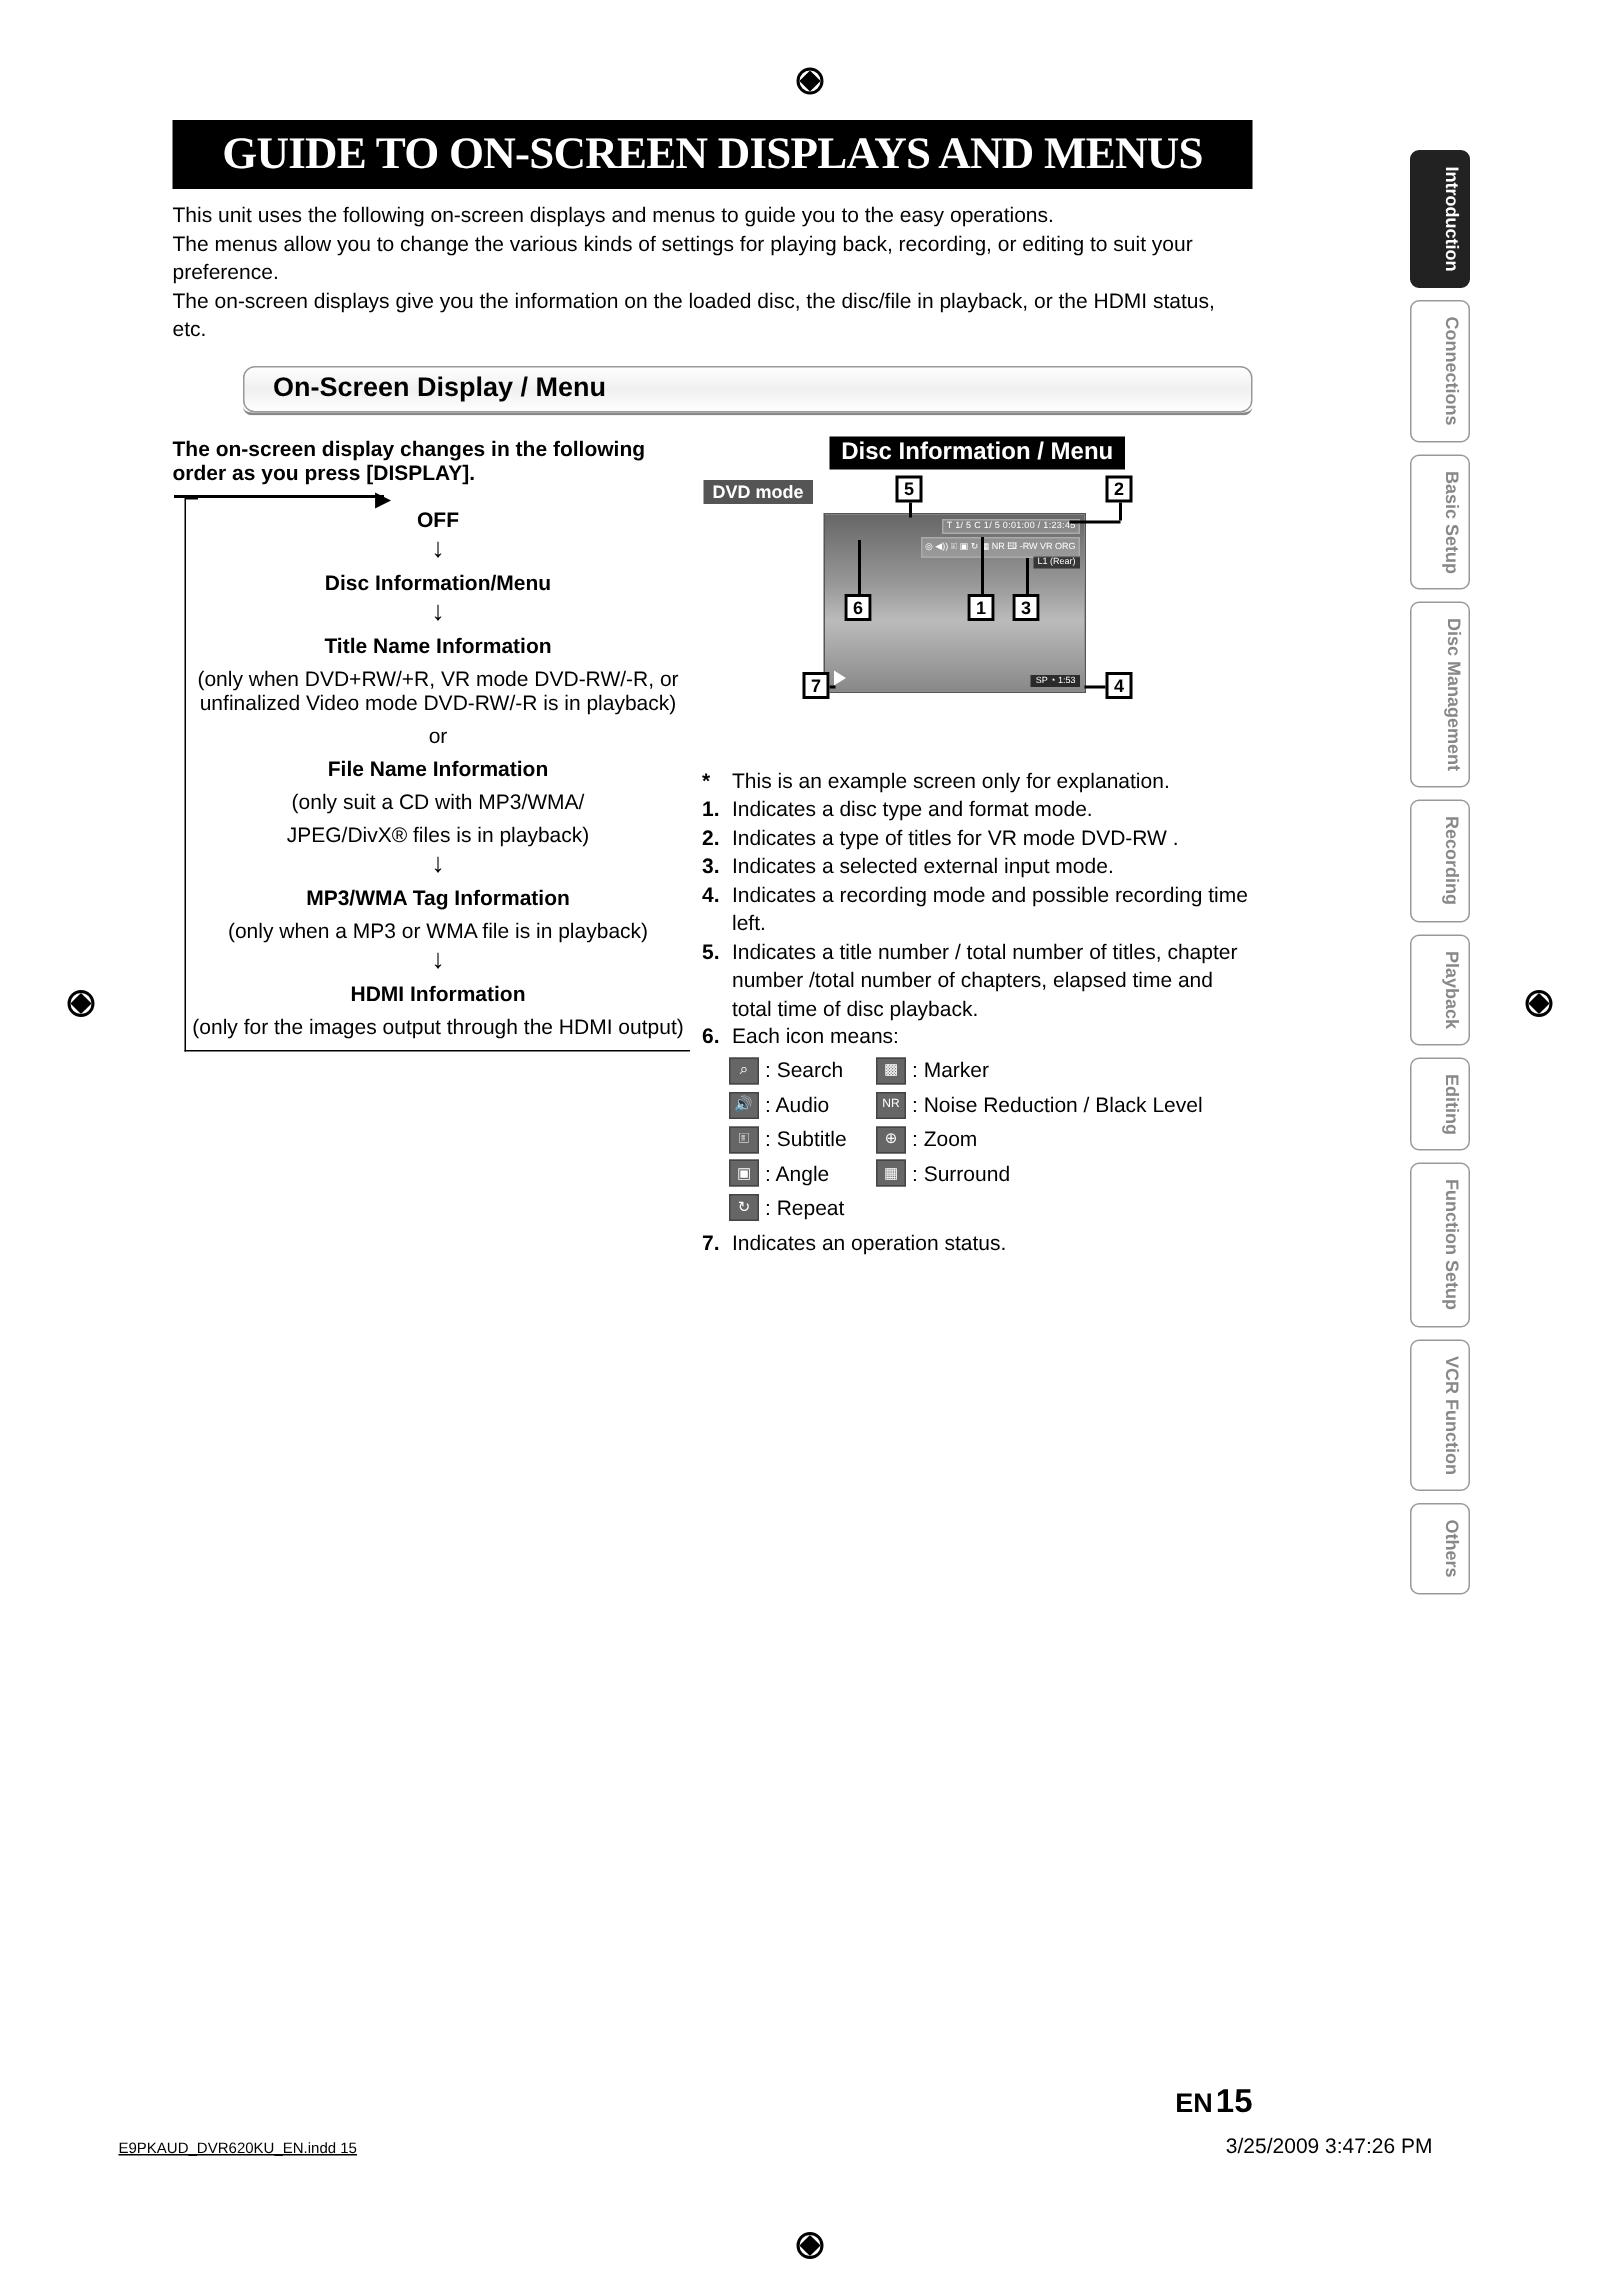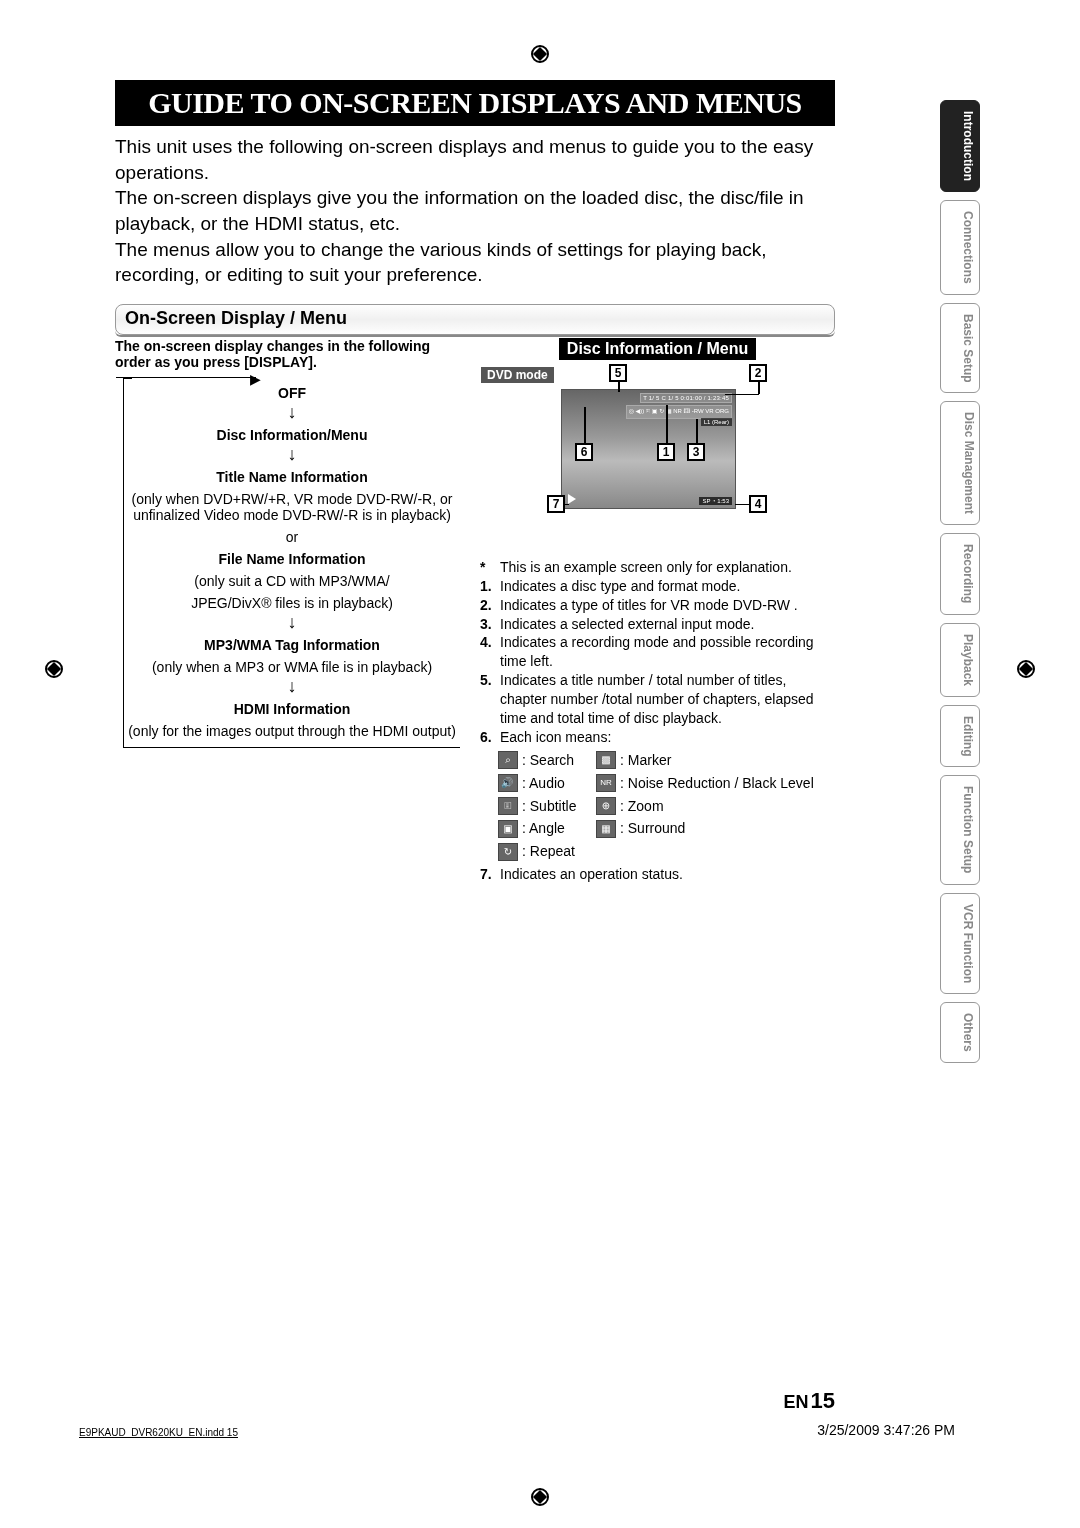--- a/index.html
+++ b/index.html
@@ -111,45 +111,46 @@
     color: #fff;
     font-family: "Times New Roman", serif;
     font-weight: bold;
     font-size: 30px;
     padding: 6px 10px;
     letter-spacing: -0.5px;
     text-align: center;
   }
   .intro-text {
     margin-top: 8px;
-    font-size: 19px;
+    font-size: 14px;
     line-height: 1.35;
   }
   .section-header {
     margin-top: 16px;
     border-bottom: 2px solid #888;
     border-radius: 6px;
     position: relative;
     font-weight: bold;
     font-size: 18px;
-    padding: 4px 10px 6px 10px;
+    padding: 4px 10px 6px 20px;
     background: linear-gradient(to bottom, #fff 0%, #f0f0f0 50%, #fff 100%);
+    margin-left: 47px;
   }
   .section-header::before {
     content:'';
     position: absolute;
     left:0; right:0; top:0; bottom:0;
     border: 1.5px solid #999;
     border-radius: 8px;
     pointer-events:none;
   }
   .two-col {
     display: flex;
-    margin-top: 1px;
-    gap: 20px;
+    margin-top: 14px;
+    gap: 8px;
   }
   .left-col {
     width: 345px;
   }
   .right-col {
     flex: 1;
     min-width: 0;
   }
   .bold { font-weight: bold; }
   .center { text-align: center; }
@@ -376,22 +377,22 @@
   <div class="side-tab">Function Setup</div>
   <div class="side-tab">VCR Function</div>
   <div class="side-tab">Others</div>
 </div>
 
 <div class="page">
   <div class="title-banner">GUIDE TO ON-SCREEN DISPLAYS AND MENUS</div>
 
   <div class="intro-text">
     <div>This unit uses the following on-screen displays and menus to guide you to the easy operations.</div>
+    <div>The menus allow you to change the various kinds of settings for playing back, recording, or editing to suit your preference.</div>
     <div>The on-screen displays give you the information on the loaded disc, the disc/file in playback, or the HDMI status, etc.</div>
-    <div>The menus allow you to change the various kinds of settings for playing back, recording, or editing to suit your preference.</div>
   </div>
 
   <div class="section-header">On-Screen Display / Menu</div>
 
   <div class="two-col">
     <div class="left-col">
       <div class="bold" style="margin-bottom:8px">The on-screen display changes in the following order as you press [DISPLAY].</div>
 
       <div class="flow-box">
         <div class="flow-top-arm">

